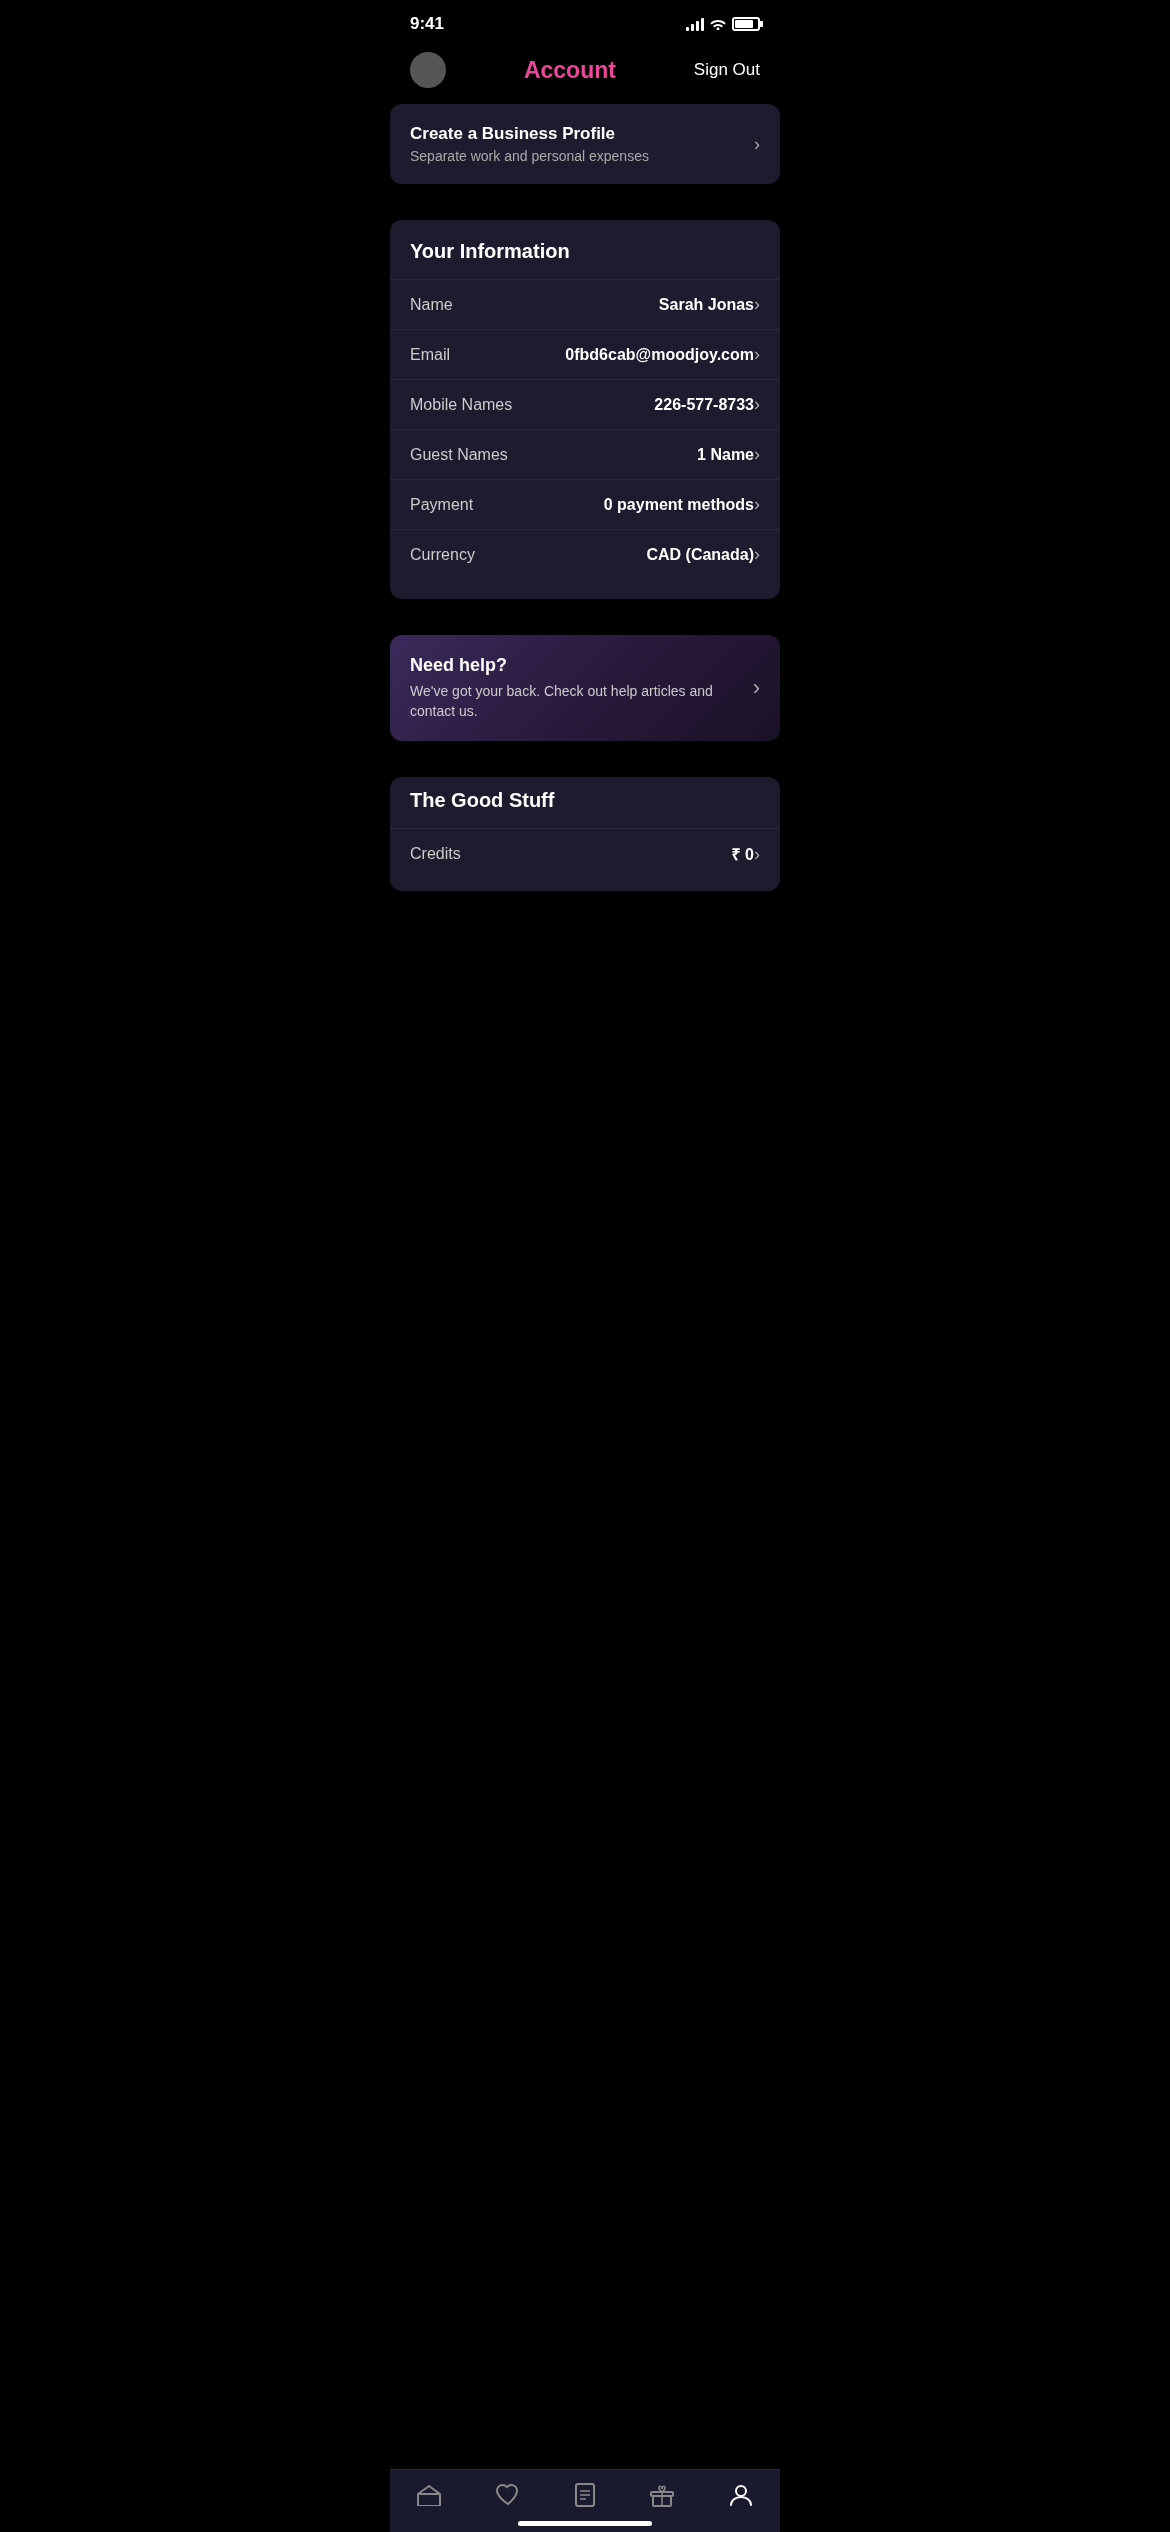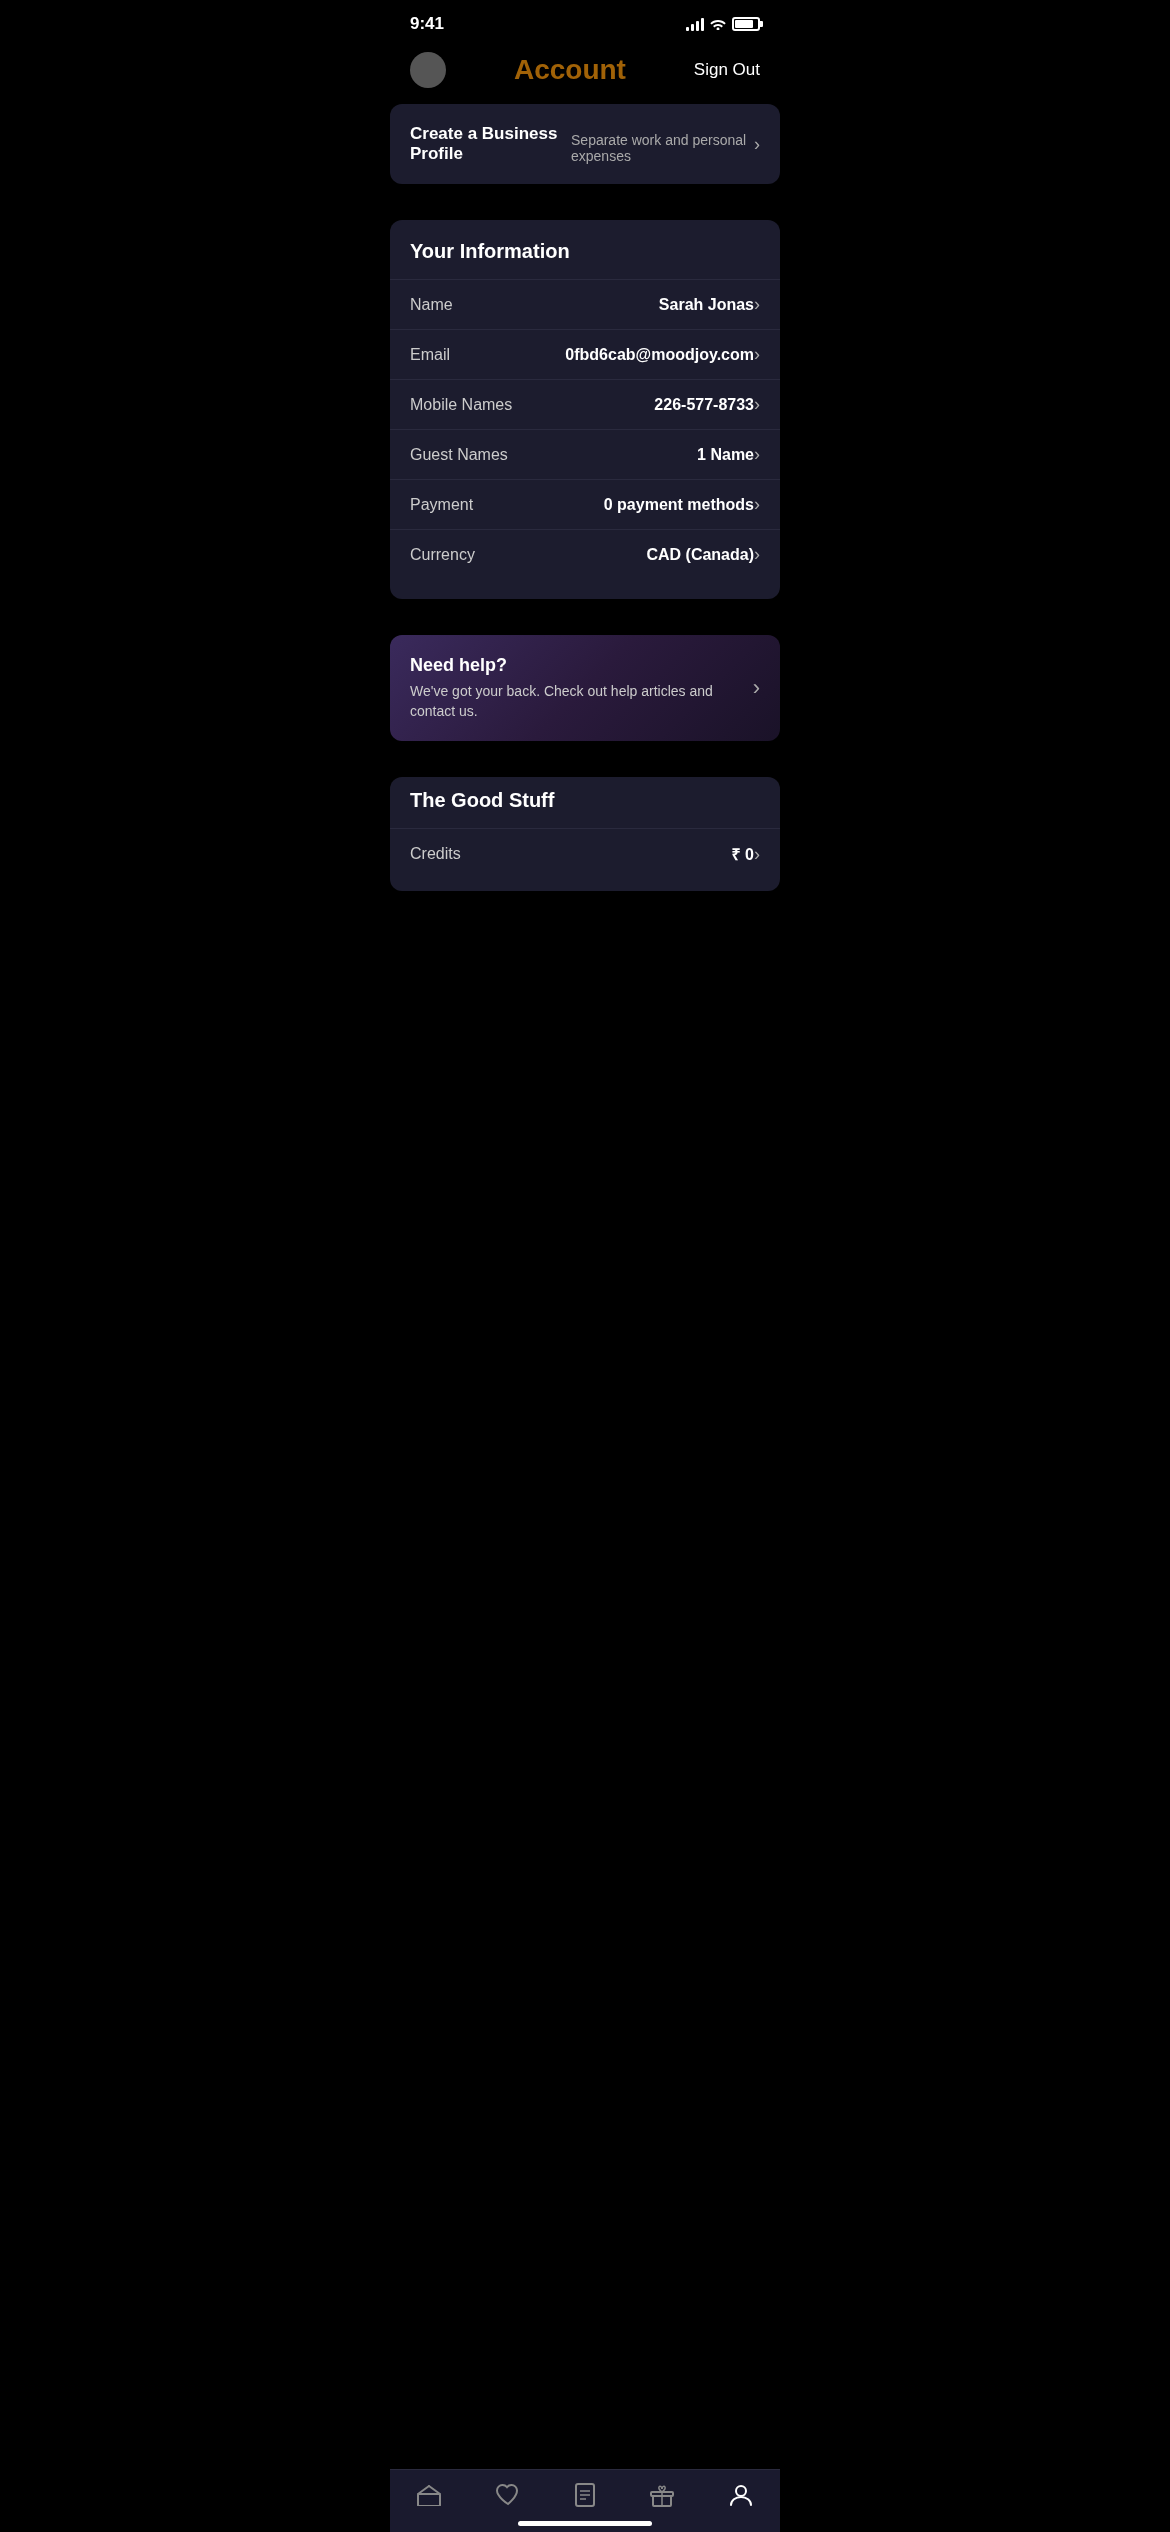--- a/index.html
+++ b/index.html
@@ -92,23 +92,23 @@
     }
 
     .nav-avatar {
       width: 36px;
       height: 36px;
       border-radius: 50%;
       background: #555;
     }
 
     .nav-title {
-      font-size: 28px;
+      font-size: 23px;
       font-weight: 700;
-      color: #a16207;
+      color: #ec4899;
     }
 
     .nav-signout {
       font-size: 17px;
       color: #fff;
       font-weight: 400;
       cursor: pointer;
     }
 
     
@@ -133,23 +133,22 @@
       display: flex;
       justify-content: space-between;
       align-items: center;
       padding: 20px 20px;
       background: #1c1c2e;
       cursor: pointer;
     }
 
     .business-card-text {
       display: flex;
-      flex-direction: row;
+      flex-direction: column;
       gap: 4px;
-      align-items: flex-end;
     }
 
     .business-card-title {
       font-size: 17px;
       font-weight: 700;
       color: #fff;
     }
 
     .business-card-subtitle {
       font-size: 14px;

